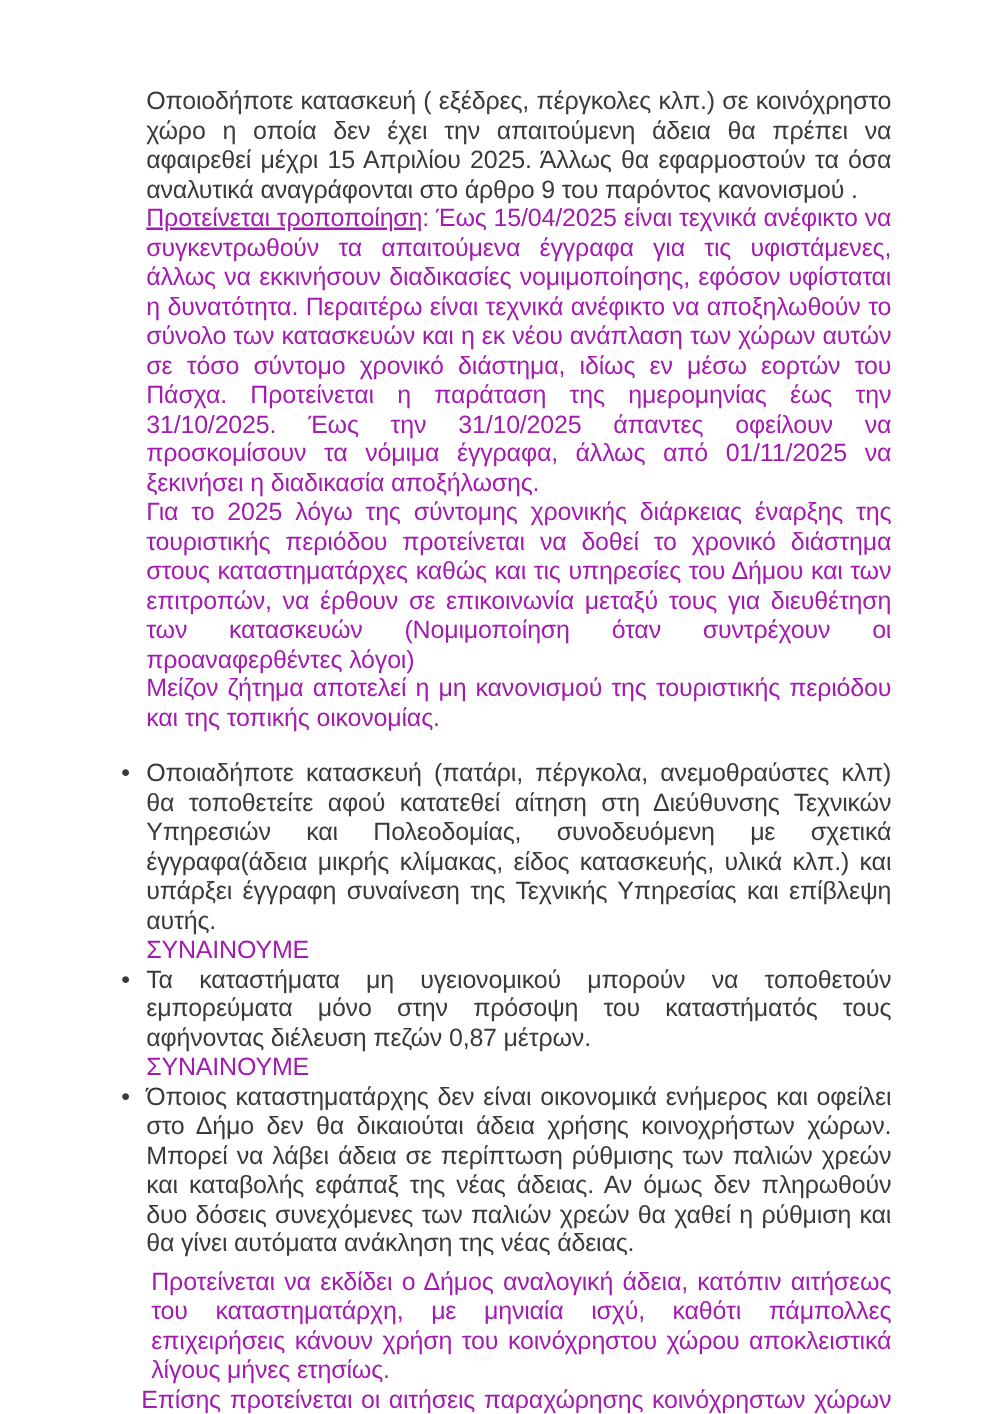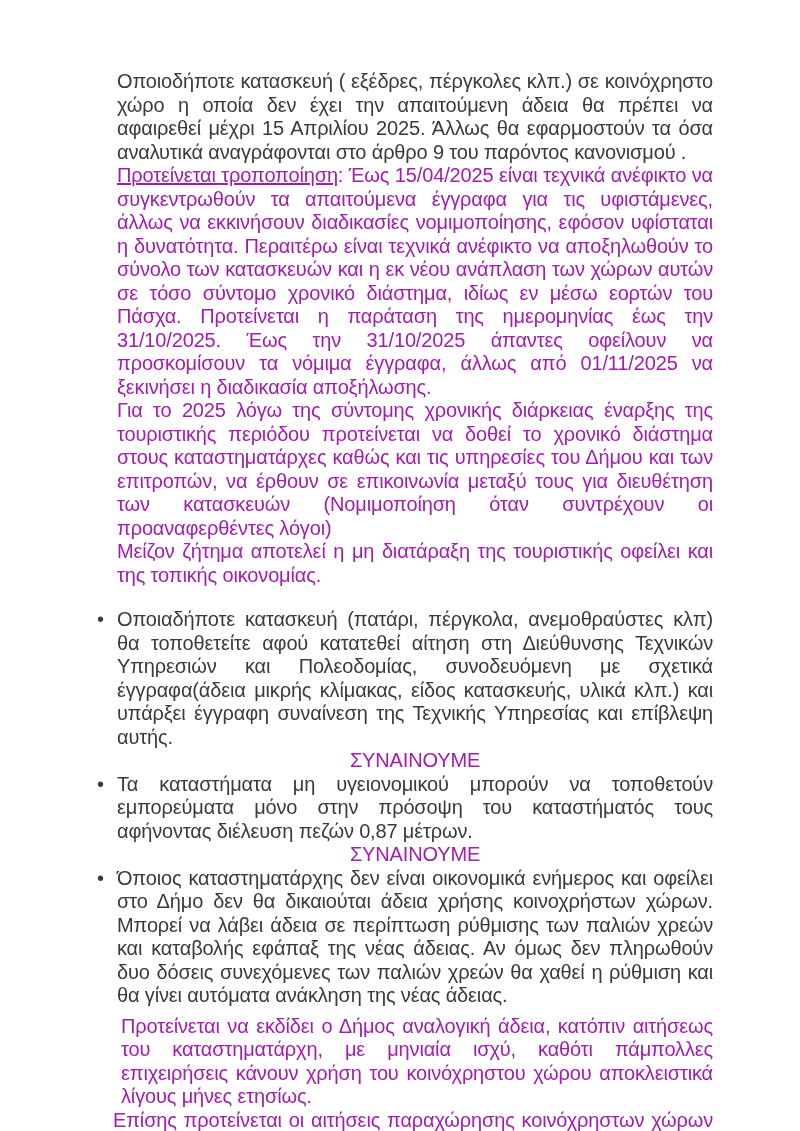--- a/index.html
+++ b/index.html
@@ -40,39 +40,39 @@
     margin: 0;
   }
   .bullet-marker {
     position: absolute;
     left: -20px;
     top: 0;
     color: #3a3a3a;
     font-weight: normal;
   }
   .consent {
-    text-align: center;
+    text-align: left;
   }
   .closing { margin-top: 7px; }
   .closing .p1 { padding-left: 4px; }
   .closing .p2 { margin-left: -4px; }
 </style>
 </head>
 <body>
 
 <div class="page">
   <div class="content">
 
     <p>Οποιοδήποτε κατασκευή ( εξέδρες, πέργκολες κλπ.) σε κοινόχρηστο χώρο η οποία δεν έχει την απαιτούμενη άδεια θα πρέπει να αφαιρεθεί μέχρι 15 Απριλίου 2025. Άλλως θα εφαρμοστούν τα όσα αναλυτικά αναγράφονται στο άρθρο 9 του παρόντος κανονισμού .</p>
 
     <p class="red"><span class="lead-underline">Προτείνεται τροποποίηση</span><span>: </span><span>Έως 15/04/2025 είναι τεχνικά ανέφικτο να συγκεντρωθούν τα απαιτούμενα έγγραφα για τις υφιστάμενες, άλλως να εκκινήσουν διαδικασίες νομιμοποίησης, εφόσον υφίσταται η δυνατότητα. Περαιτέρω είναι τεχνικά ανέφικτο να αποξηλωθούν το σύνολο των κατασκευών και η εκ νέου ανάπλαση των χώρων αυτών σε τόσο σύντομο χρονικό διάστημα, ιδίως εν μέσω εορτών του Πάσχα. Προτείνεται η παράταση της ημερομηνίας έως την 31/10/2025. Έως την 31/10/2025 άπαντες οφείλουν να προσκομίσουν τα νόμιμα έγγραφα, άλλως από 01/11/2025 να ξεκινήσει η διαδικασία αποξήλωσης.</span></p>
 
     <p class="red">Για το 2025 λόγω της σύντομης χρονικής διάρκειας έναρξης της τουριστικής περιόδου προτείνεται να δοθεί το χρονικό διάστημα στους καταστηματάρχες καθώς και τις υπηρεσίες του Δήμου και των επιτροπών, να έρθουν σε επικοινωνία μεταξύ τους για διευθέτηση των κατασκευών (Νομιμοποίηση όταν συντρέχουν οι προαναφερθέντες λόγοι)</p>
 
-    <p class="red">Μείζον ζήτημα αποτελεί η μη διατάραξη της τουριστικής οφείλει και της τοπικής οικονομίας.</p>
+    <p class="red">Μείζον ζήτημα αποτελεί η μη κανονισμού της τουριστικής περιόδου και της τοπικής οικονομίας.</p>
 
     <ul class="bullets">
       <li>
         <span class="bullet-marker">•</span>
         <p>Οποιαδήποτε κατασκευή (πατάρι, πέργκολα, ανεμοθραύστες κλπ) θα τοποθετείτε αφού κατατεθεί αίτηση στη Διεύθυνσης Τεχνικών Υπηρεσιών και Πολεοδομίας, συνοδευόμενη με σχετικά έγγραφα(άδεια μικρής κλίμακας, είδος κατασκευής, υλικά κλπ.) και υπάρξει έγγραφη συναίνεση της Τεχνικής Υπηρεσίας και επίβλεψη αυτής.</p>
         <p class="red consent">ΣΥΝΑΙΝΟΥΜΕ</p>
       </li>
       <li>
         <span class="bullet-marker">•</span>
         <p>Τα καταστήματα μη υγειονομικού μπορούν να τοποθετούν εμπορεύματα μόνο στην πρόσοψη του καταστήματός τους αφήνοντας διέλευση πεζών 0,87 μέτρων.</p>

